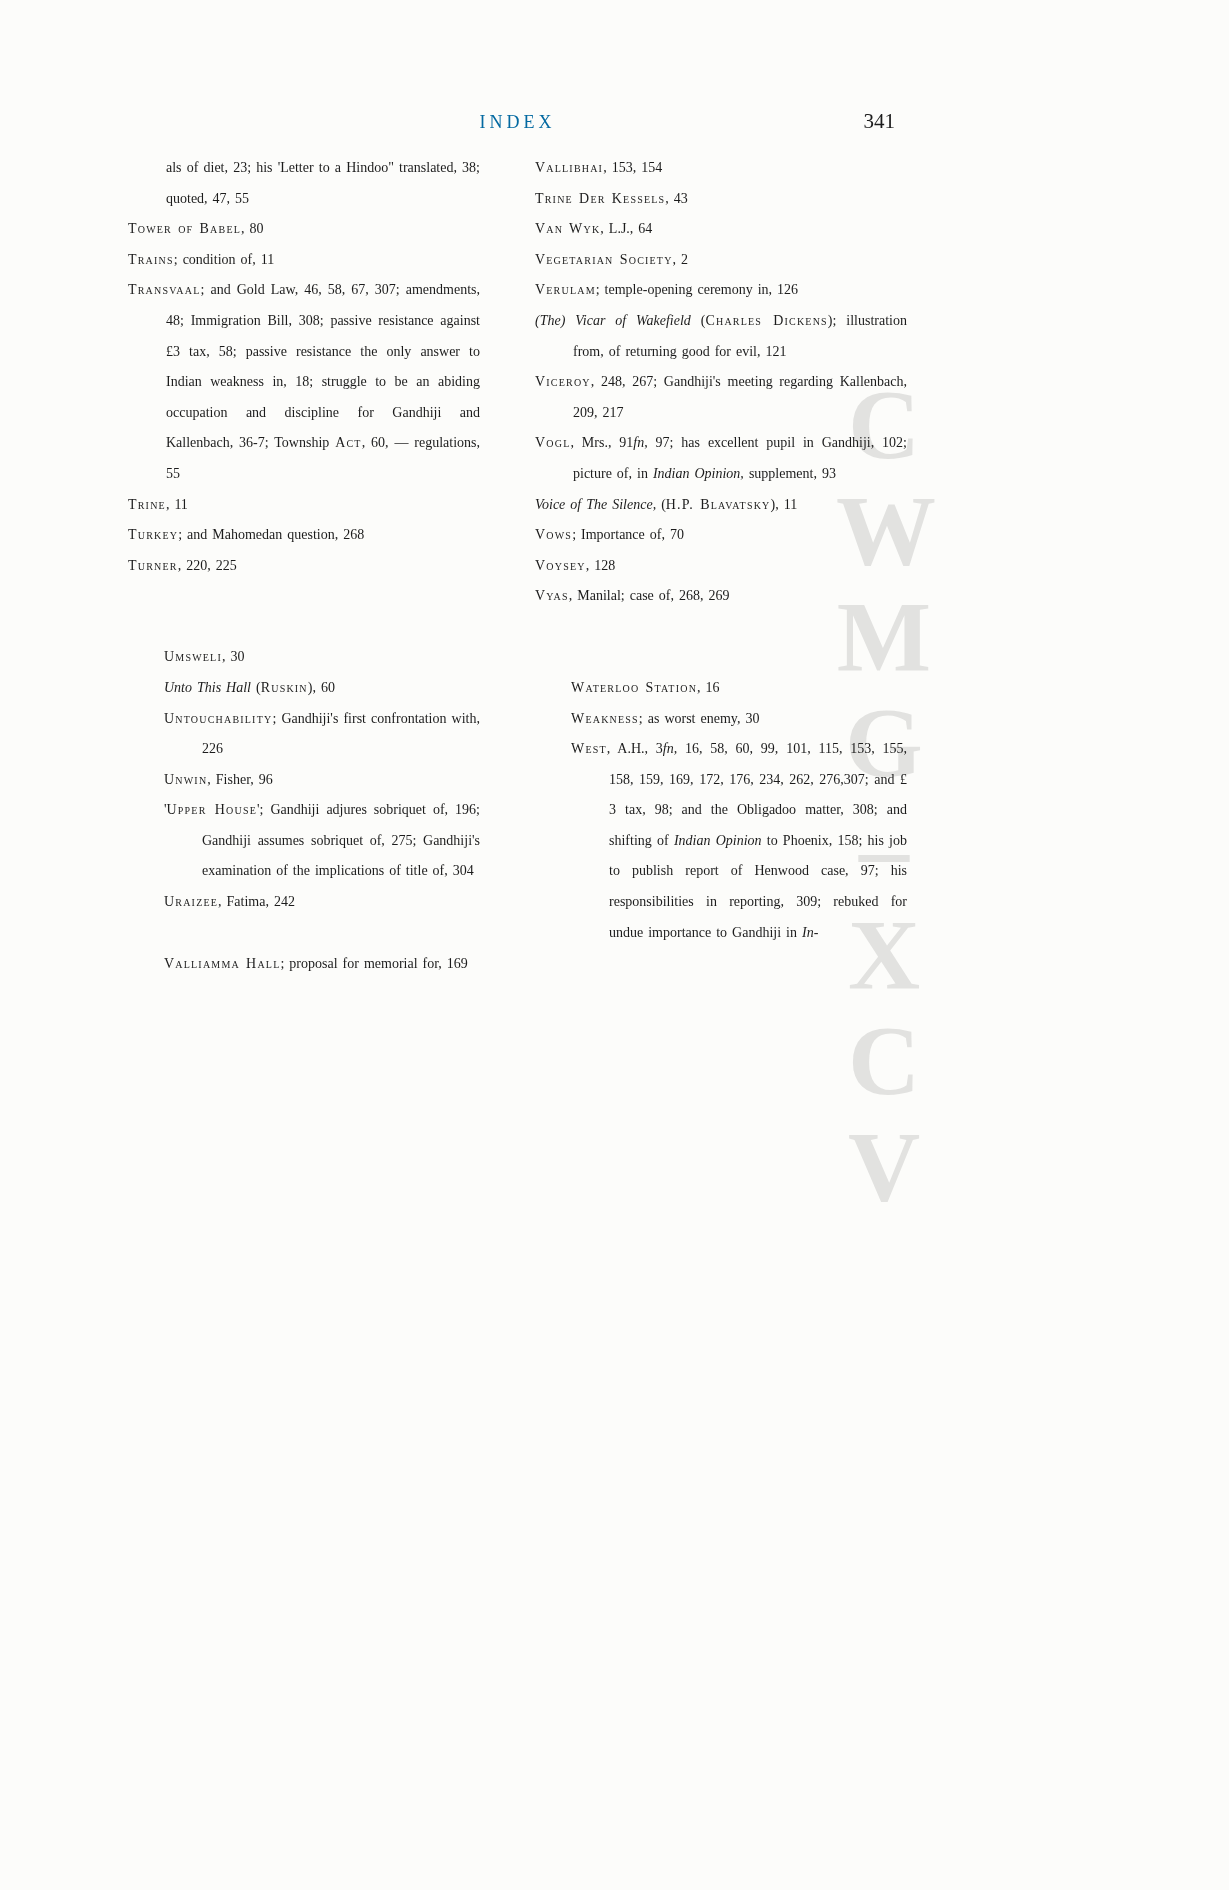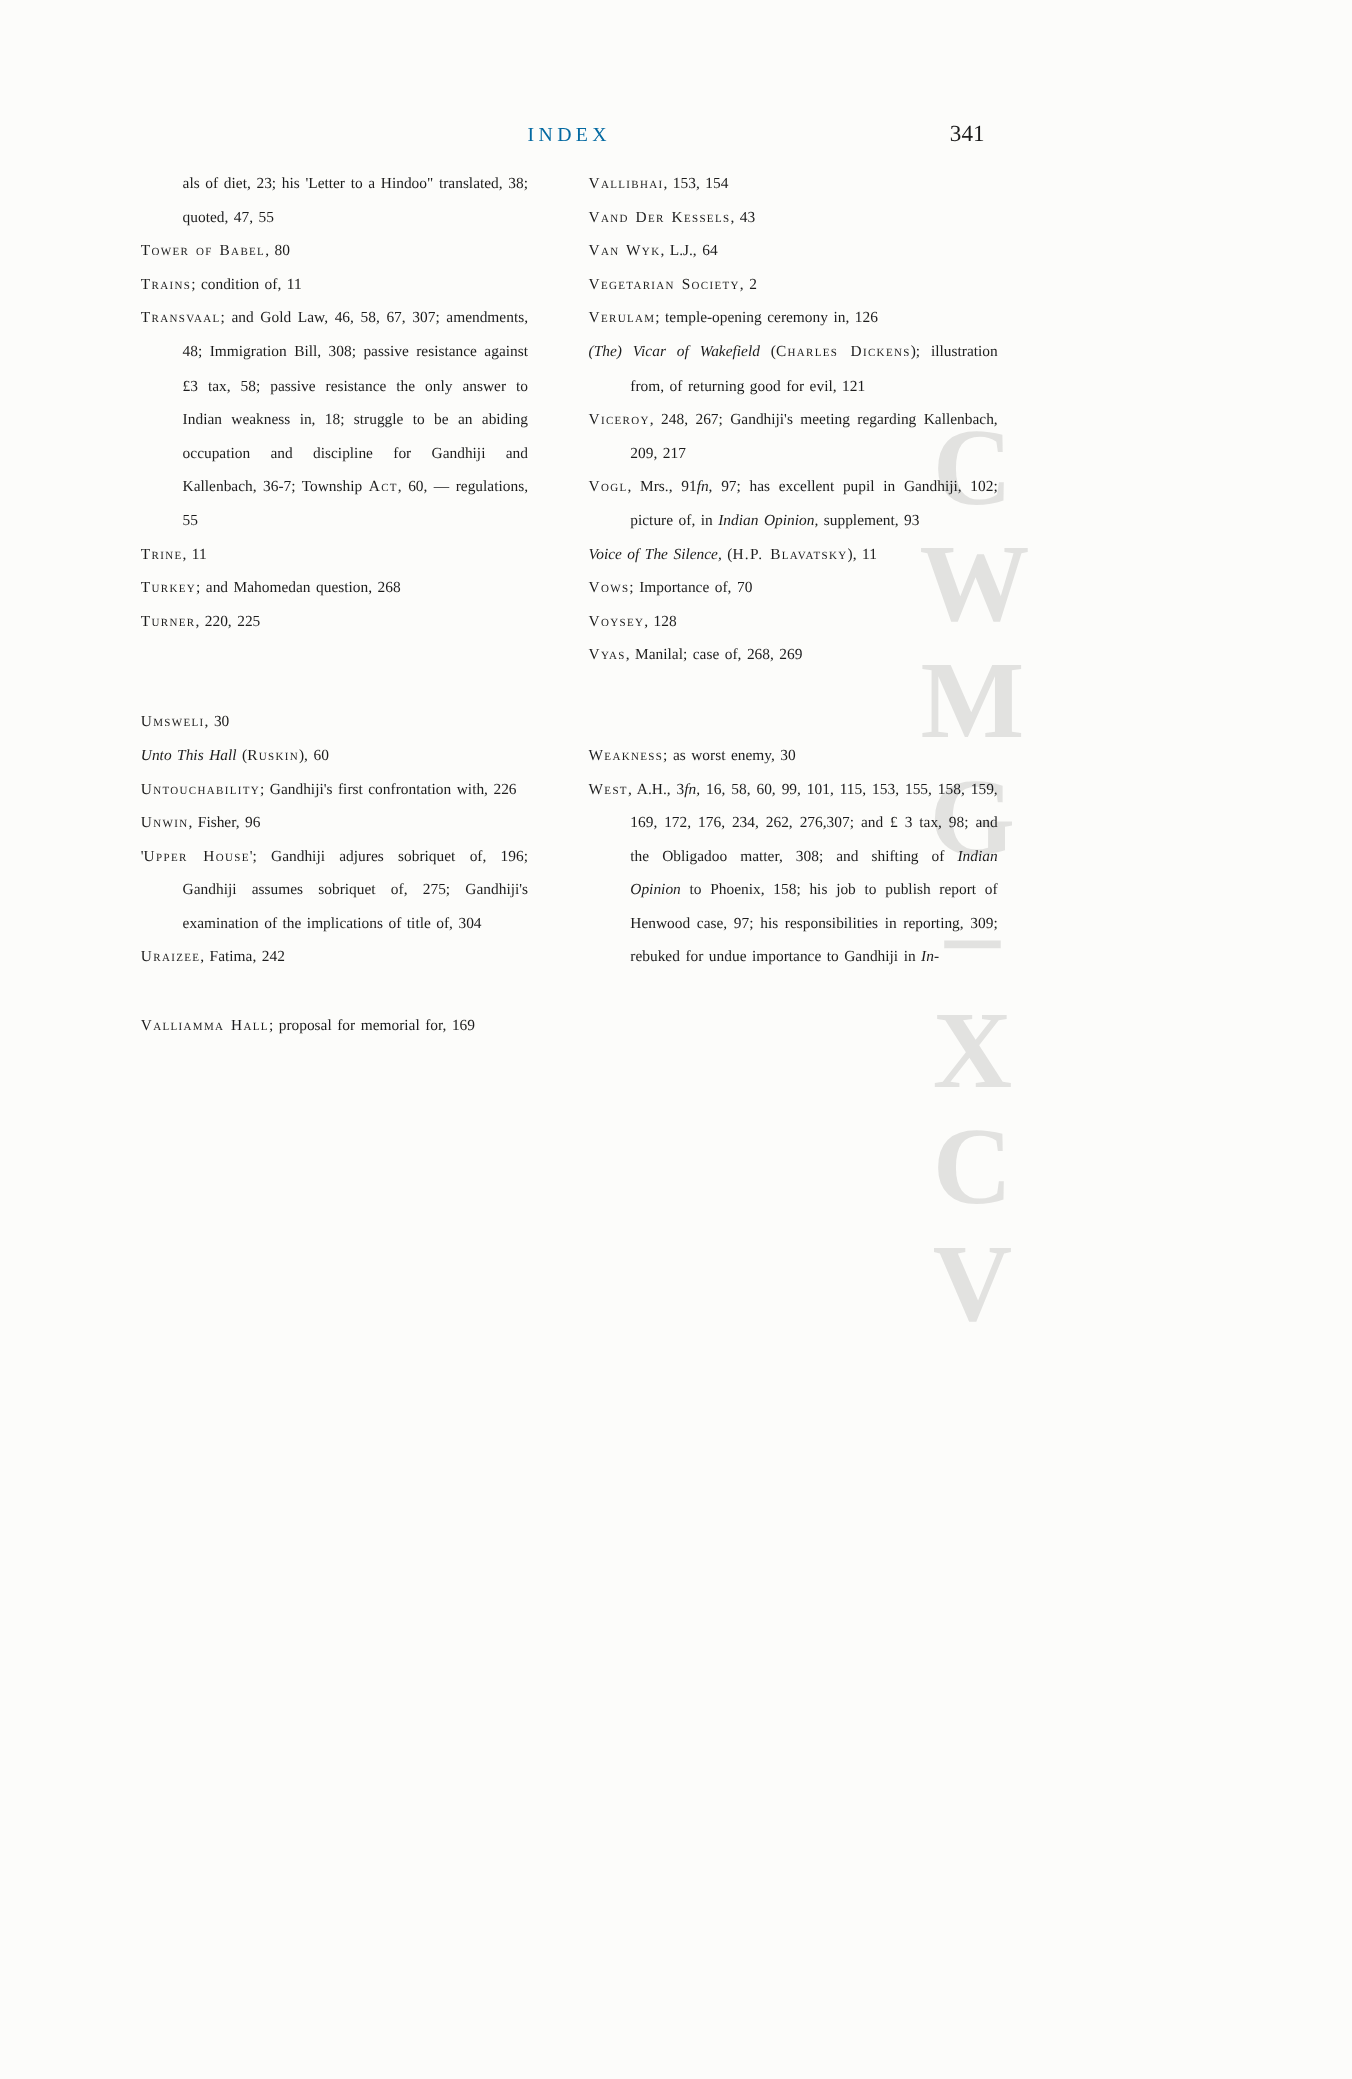--- a/index.html
+++ b/index.html
@@ -61,21 +61,21 @@
     position: absolute;
     top: 153px;
     left: 128px;
     display: flex;
     gap: 55px;
     z-index: 2;
   }
   .col { flex: 0 0 auto; }
   .col-left  { width: 352px; }
   .col-right { width: 372px; }
-  .group + .group { margin-top: 61px; }
+  .group + .group { margin-top: 61px; margin-left: 36px; }
   [data-col="0"] .group:nth-of-type(3) { margin-top: 31px; }
   .entry {
     font-size: 14px;
     line-height: 30.6px;
     text-align: justify;
     word-spacing: 1.5px;
     padding-left: 38px;
     text-indent: -38px;
   }
   .entry.cont { text-indent: 0; }
@@ -125,32 +125,33 @@
           <p class="entry"><span>'</span><span class="sc">Upper House</span><span>'; Gandhiji adjures sobriquet of, 196; Gandhiji assumes sobriquet of, 275; Gandhiji's examination of the implications of title of, 304</span></p>
           <p class="entry"><span class="sc">Uraizee</span><span>, Fatima, 242</span></p>
         </div>
         <div class="group">
           <p class="entry"><span class="sc">Valliamma Hall</span><span>; proposal for memorial for, 169</span></p>
         </div>
       </div>
     <div class="col col-right" data-col="1">
         <div class="group">
           <p class="entry"><span class="sc">Vallibhai</span><span>, 153, 154</span></p>
-          <p class="entry"><span class="sc">Vand Der Kessels</span><span>, 43</span></p>
+          <p class="entry"><span class="sc">Trine Der Kessels</span><span>, 43</span></p>
           <p class="entry"><span class="sc">Van Wyk</span><span>, L.J., 64</span></p>
           <p class="entry"><span class="sc">Vegetarian Society</span><span>, 2</span></p>
           <p class="entry"><span class="sc">Verulam</span><span>; temple-opening ceremony in, 126</span></p>
           <p class="entry"><span class="it">(The) Vicar of Wakefield</span><span> (</span><span class="sc">Charles Dickens</span><span>); illustration from, of returning good for evil, 121</span></p>
           <p class="entry"><span class="sc">Viceroy</span><span>, 248, 267; Gandhiji's meeting regarding Kallenbach, 209, 217</span></p>
           <p class="entry"><span class="sc">Vogl</span><span>, Mrs., 91</span><span class="it">fn</span><span>, 97; has excellent pupil in Gandhiji, 102; picture of, in </span><span class="it">Indian Opinion,</span><span> supplement, 93</span></p>
           <p class="entry"><span class="it">Voice of The Silence,</span><span> (</span><span class="sc">H.P. Blavatsky</span><span>), 11</span></p>
           <p class="entry"><span class="sc">Vows</span><span>; Importance of, 70</span></p>
           <p class="entry"><span class="sc">Voysey</span><span>, 128</span></p>
           <p class="entry"><span class="sc">Vyas</span><span>, Manilal; case of, 268, 269</span></p>
         </div>
         <div class="group">
+          <p class="entry"><span class="sc">Waterloo Station</span><span>, 16</span></p>
           <p class="entry"><span class="sc">Weakness</span><span>; as worst enemy, 30</span></p>
           <p class="entry"><span class="sc">West</span><span>, A.H., 3</span><span class="it">fn,</span><span> 16, 58, 60, 99, 101, 115, 153, 155, 158, 159, 169, 172, 176, 234, 262, 276,307; and £ 3 tax, 98; and the Obligadoo matter, 308; and shifting of </span><span class="it">Indian Opinion</span><span> to Phoenix, 158; his job to publish report of Henwood case, 97; his responsibilities in reporting, 309; rebuked for undue importance to Gandhiji in </span><span class="it">In-</span></p>
         </div>
       </div>
   </div>
 
 </div>
 
 </body></html>

